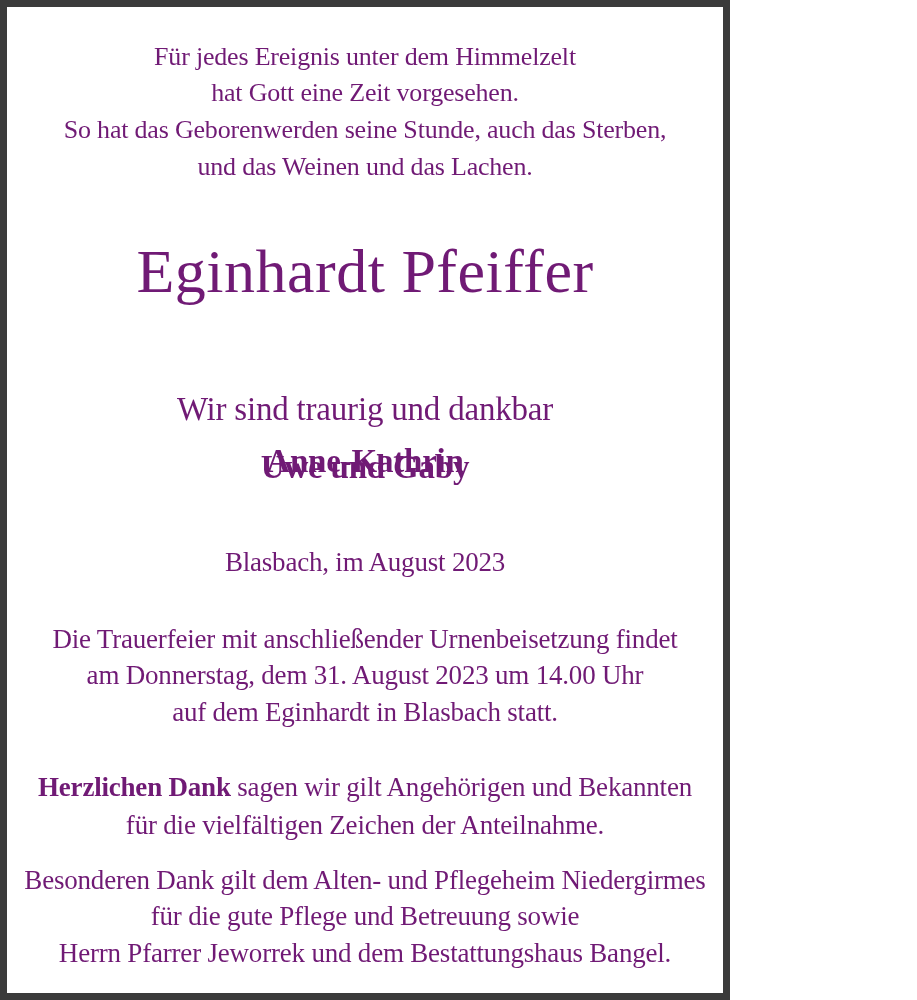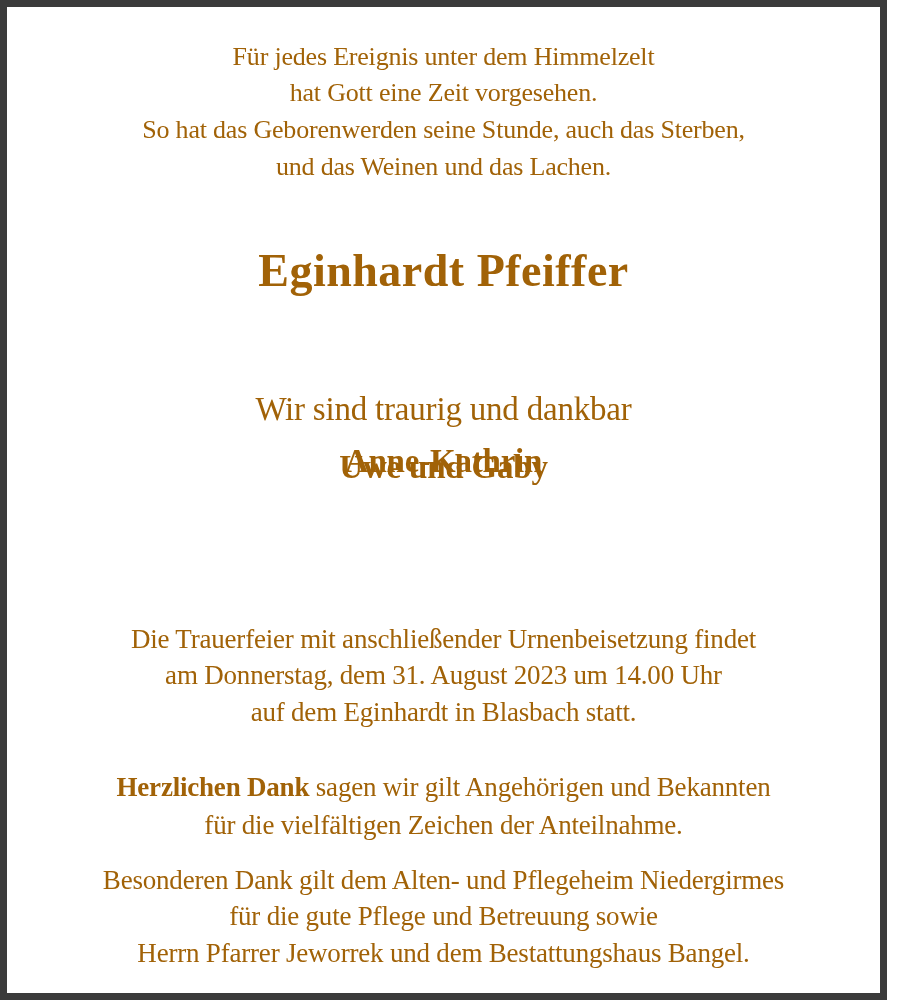--- a/index.html
+++ b/index.html
@@ -8,45 +8,45 @@
       background: #ffffff;
     }
     body {
       width: 917px;
       height: 1000px;
       overflow: hidden;
     }
     .notice {
       position: relative;
       box-sizing: border-box;
-      width: 887px;
+      width: 730px;
       height: 1000px;
       border: 7px solid #3b3b3b;
       background: #ffffff;
-      color: #a16207;
+      color: #701a75;
       font-family: "Liberation Serif", "DejaVu Serif", serif;
       text-align: center;
     }
     .line {
       position: absolute;
       left: 0;
       right: 0;
       white-space: nowrap;
       font-size: 27px;
       line-height: 36px;
       letter-spacing: -0.2px;
     }
     .verse .line { font-size: 26px; }
     .name {
       position: absolute;
       left: 0; right: 0;
       top: 226px;
-      font-size: 46px;
+      font-size: 62px;
       line-height: 76px;
-      font-weight: bold;
+      font-weight: normal;
       letter-spacing: 0.5px;
     }
     .dates {
       font-size: 27px;
     }
     .dates .sep { display: inline-block; width: 34px; }
     .bold { font-weight: bold; }
     .mourners .line { font-size: 33px; }
   </style>
 </head>
@@ -63,20 +63,21 @@
 
   <div class="name">Eginhardt Pfeiffer</div>
 
 
   <div class="mourners">
     <div class="line" style="top:384px">Wir sind traurig und dankbar</div>
     <div class="line bold" style="top:442px">Uwe und Gaby</div>
     <div class="line bold" style="top:436px">Anne-Kathrin</div>
   </div>
 
+  <div class="line" style="top:537px">Blasbach, im August 2023</div>
 
   <div>
     <div class="line" style="top:614px">Die Trauerfeier mit anschließender Urnenbeisetzung findet</div>
     <div class="line" style="top:650px">am Donnerstag, dem 31. August 2023 um 14.00 Uhr</div>
     <div class="line" style="top:687px">auf dem Eginhardt in Blasbach statt.</div>
   </div>
 
   <div>
     <div class="line" style="top:762px"><span class="bold">Herzlichen Dank</span><span> sagen wir gilt Angehörigen und Bekannten</span></div>
     <div class="line" style="top:800px">für die vielfältigen Zeichen der Anteilnahme.</div>

